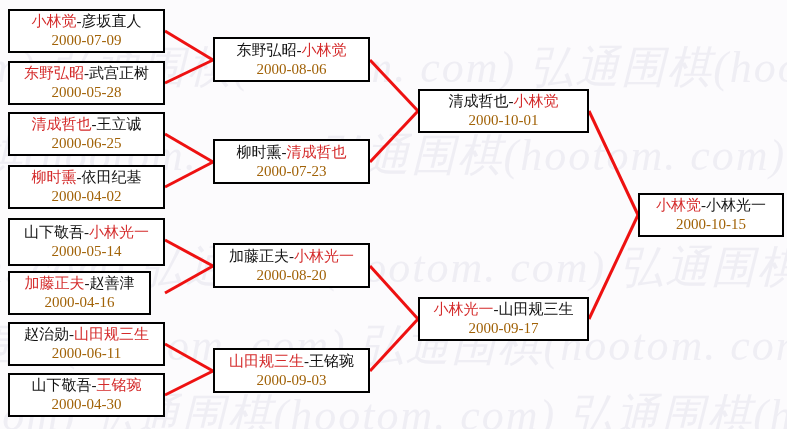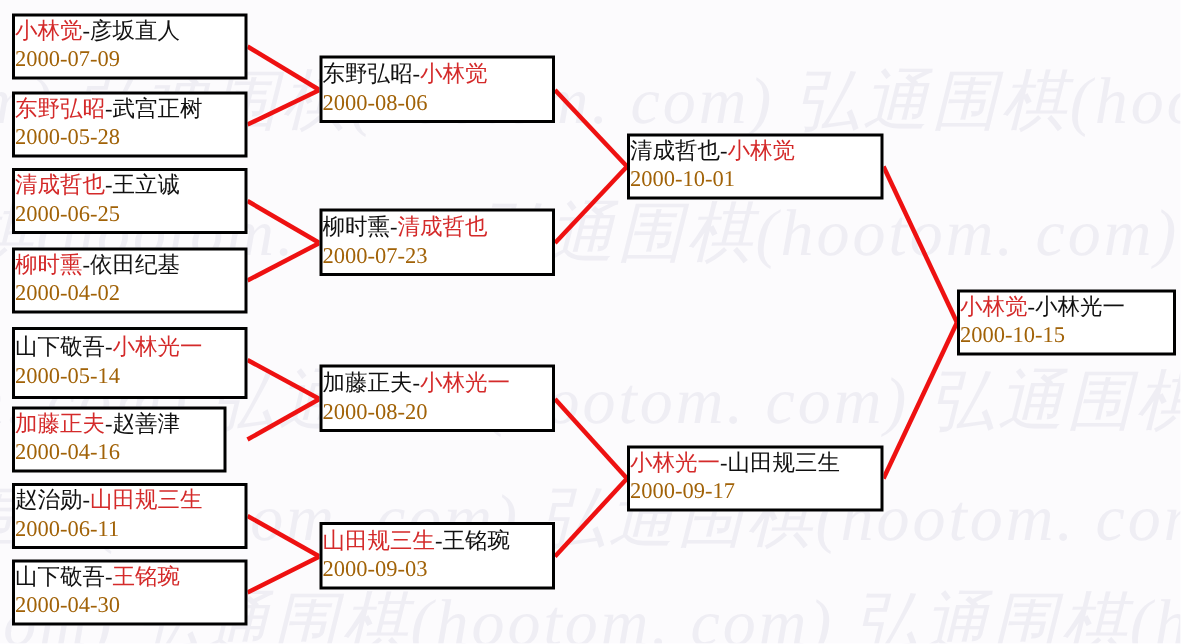--- a/index.html
+++ b/index.html
@@ -10,21 +10,21 @@
   }
   .wm{
     position:absolute;z-index:0;white-space:nowrap;pointer-events:none;
     font:italic 44px "Liberation Serif","DejaVu Serif",serif;
     color:#efeef4;letter-spacing:2px;
   }
   .box{
     position:absolute;z-index:2;box-sizing:border-box;
     background:#ffffff;border:2px solid #000000;
     display:flex;flex-direction:column;justify-content:center;
-    text-align:left;font-size:15px;line-height:19px;
+    text-align:center;font-size:15px;line-height:19px;
   }
   .names{white-space:nowrap;}
   .date{color:#a16207;}
   .red{color:#d42a2a;}
   .black{color:#111111;}
   #connectors{position:absolute;left:0;top:0;z-index:1;}
   #connectors line{stroke:#ee1111;stroke-width:3;}
 </style>
 </head>
 <body>

